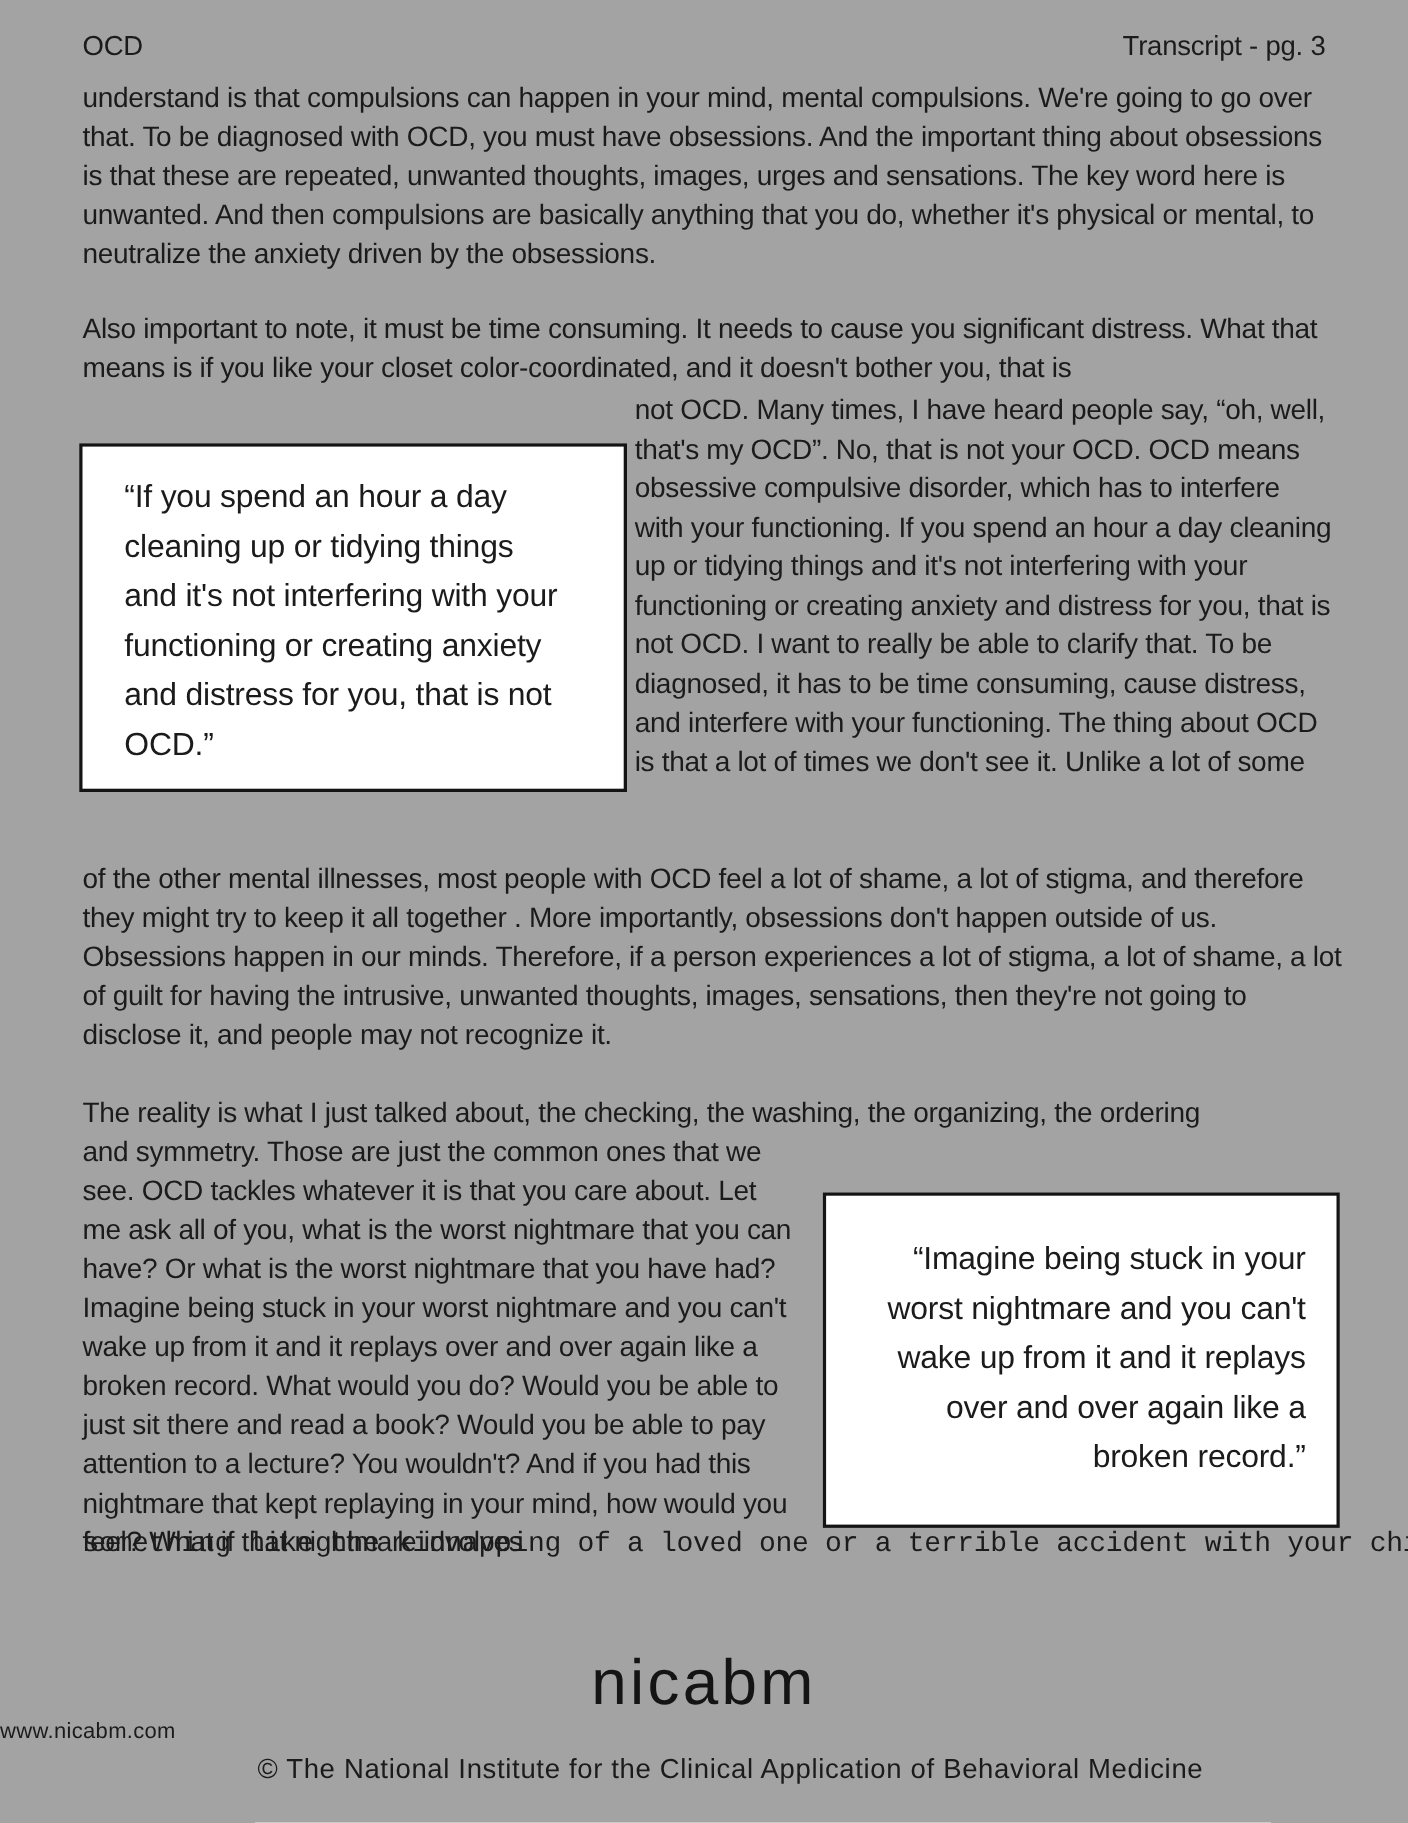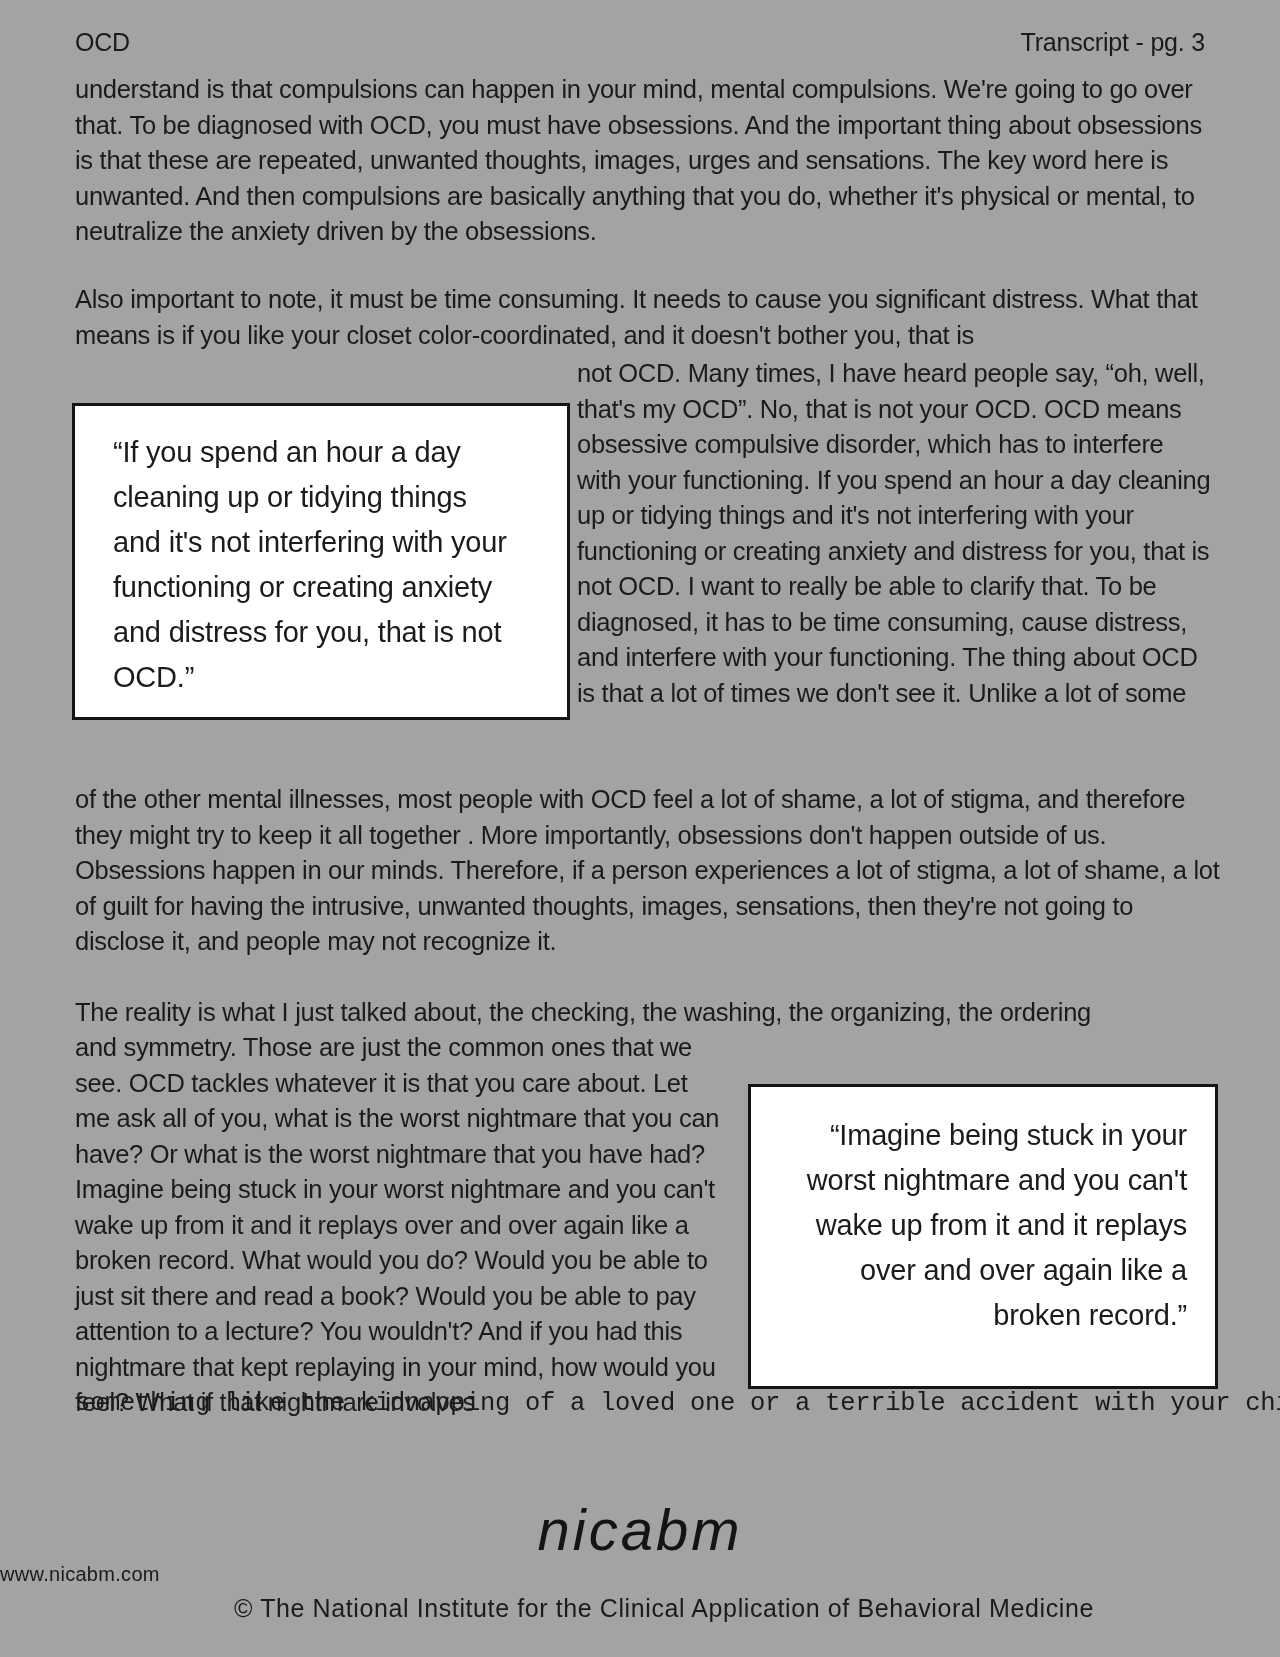--- a/index.html
+++ b/index.html
@@ -48,32 +48,31 @@
   }
   .quote-box-1 {
     left: 72px; top: 403px;
     width: 498px; height: 317px;
     padding: 24px 56px 0 38px;
     text-align: left;
   }
   .quote-box-2 {
     left: 748px; top: 1084px;
     width: 470px; height: 305px;
-    padding: 26px 28px 0 24px;
+    padding: 36px 28px 0 24px;
     text-align: right;
   }
   .footer-logo {
     position: absolute;
     top: 1496px; left: 0; width: 1280px;
     text-align: center;
     font-size: 58px;
     font-weight: 400;
     letter-spacing: 3px;
     color: #141414;
-    font-style: italic;
   }
   .footer-url {
     position: absolute;
     top: 1563px; left: 0; width: 1280px;
     font-size: 20px;
     letter-spacing: 0.3px;
     color: #1b1b1b;
   }
   .footer-copyright {
     position: absolute;

